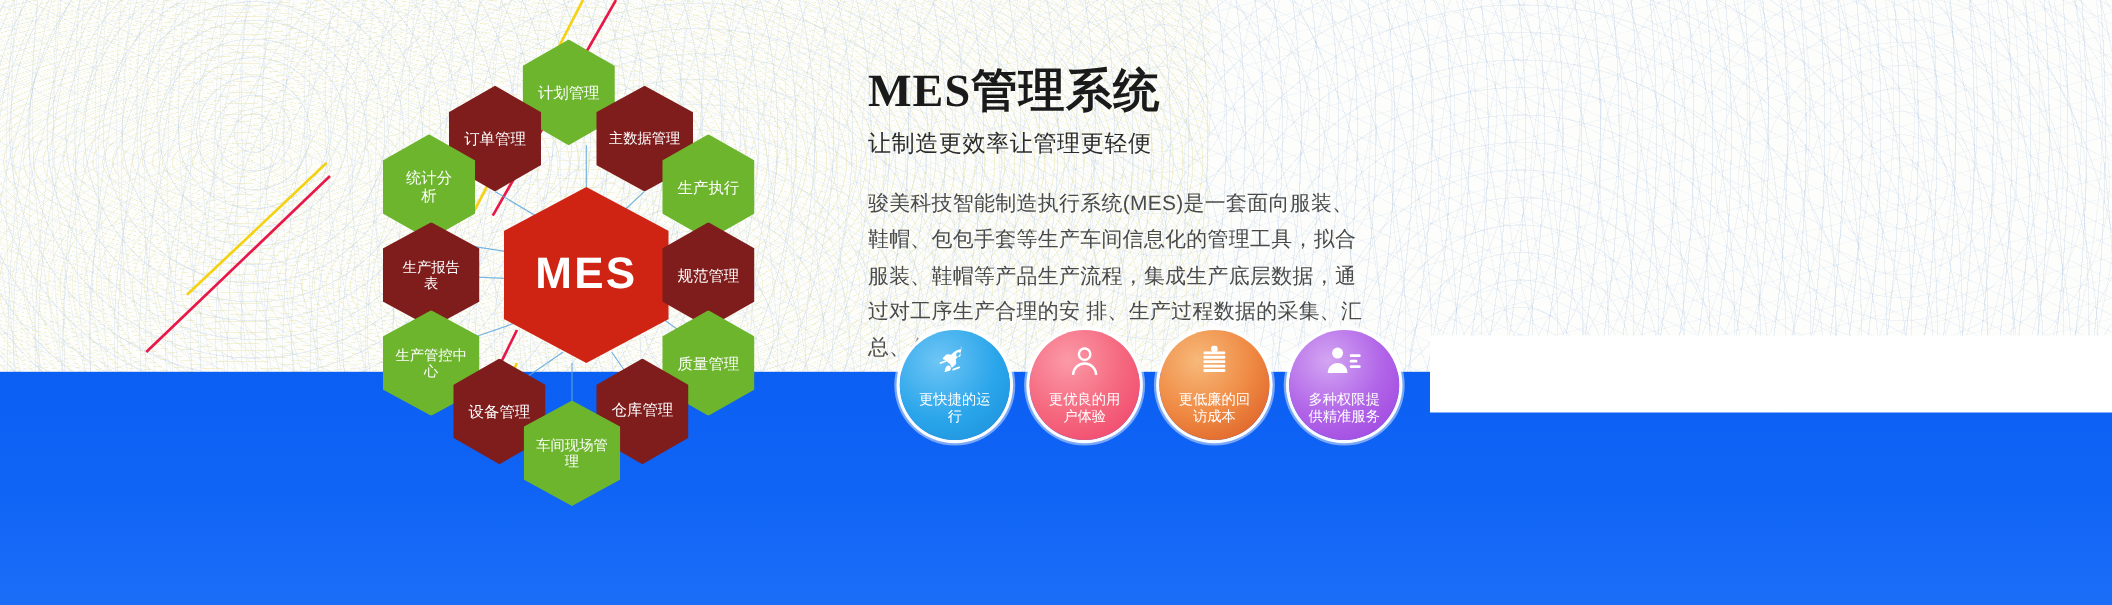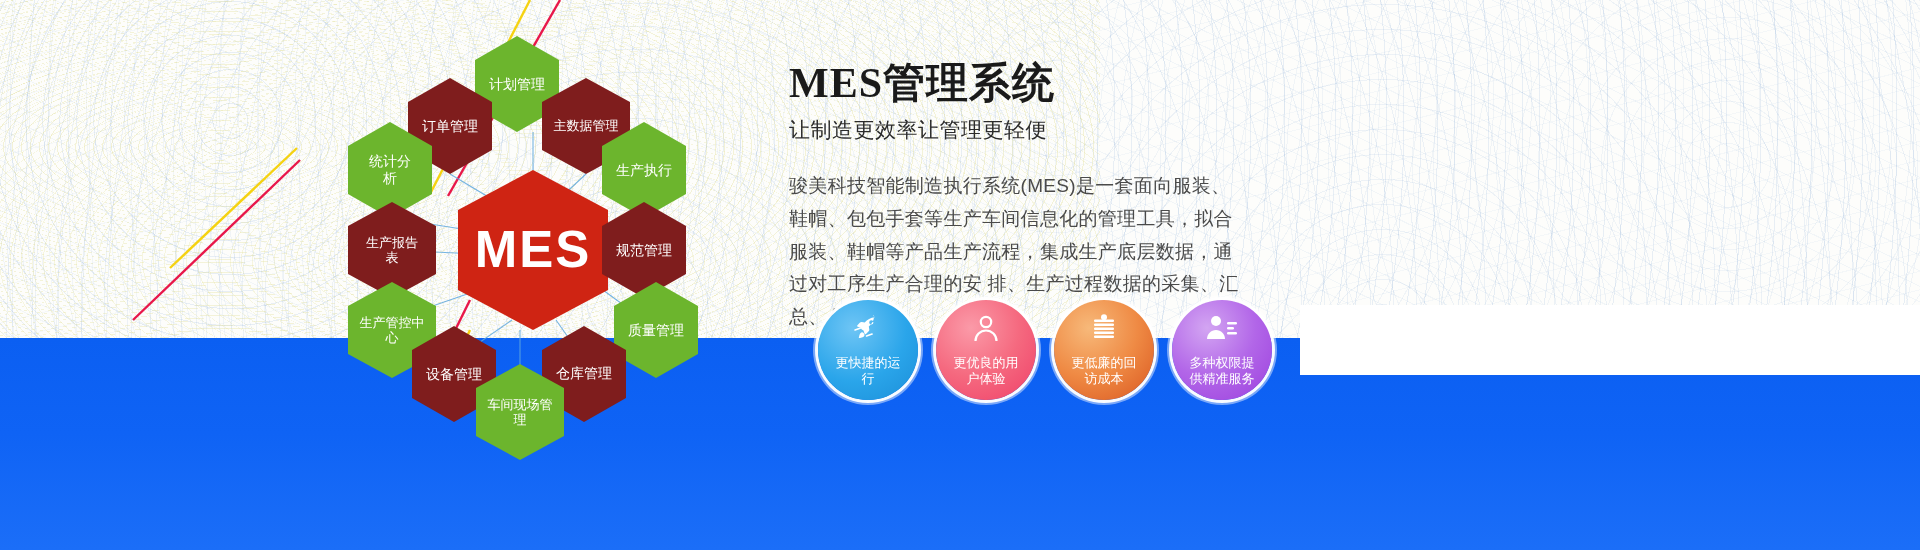--- a/index.html
+++ b/index.html
@@ -131,21 +131,21 @@
         <line x1="314" y1="230" x2="262" y2="235"></line>
         <line x1="62" y1="300" x2="172" y2="262"></line>
         <line x1="314" y1="300" x2="262" y2="262"></line>
         <line x1="124" y1="340" x2="182" y2="300"></line>
         <line x1="254" y1="340" x2="226" y2="300"></line>
         <line x1="190" y1="310" x2="190" y2="384"></line>
       </g>
     </svg>
 
   <div class="hex center" style="left: 128px; top: 150px; width: 150px; height: 160px;">
-        <div class="shape" style="font-size: 51px;">MES</div>
+        <div class="shape" style="font-size: 40px;">MES</div>
       </div>
       <div class="hex green" style="left: 145px; top: 16px; width: 84px; height: 96px;">
         <div class="shape" style="font-size: 14px; padding: 0px 8px;">计划管理</div>
       </div>
       <div class="hex blue" style="left: 78px; top: 58px; width: 84px; height: 96px;">
         <div class="shape" style="font-size: 14px; padding: 0px 8px;">订单管理</div>
       </div>
       <div class="hex blue" style="left: 212px; top: 58px; width: 88px; height: 96px;">
         <div class="shape" style="font-size: 13px; padding: 0px 8px;">主数据管理</div>
       </div>
@@ -157,21 +157,21 @@
       </div>
       <div class="hex blue" style="left: 18px; top: 182px; width: 88px; height: 96px;">
         <div class="shape" style="font-size: 13px; padding: 0px 16px;">生产报告表</div>
       </div>
       <div class="hex blue" style="left: 272px; top: 182px; width: 84px; height: 96px;">
         <div class="shape" style="font-size: 14px; padding: 0px 8px;">规范管理</div>
       </div>
       <div class="hex green" style="left: 18px; top: 262px; width: 88px; height: 96px;">
         <div class="shape" style="font-size: 13px; padding: 0px 8px;">生产管控中心</div>
       </div>
-      <div class="hex green" style="left: 284px; top: 262px; width: 84px; height: 96px;">
+      <div class="hex green" style="left: 272px; top: 262px; width: 84px; height: 96px;">
         <div class="shape" style="font-size: 14px; padding: 0px 8px;">质量管理</div>
       </div>
       <div class="hex blue" style="left: 82px; top: 306px; width: 84px; height: 96px;">
         <div class="shape" style="font-size: 14px; padding: 0px 8px;">设备管理</div>
       </div>
       <div class="hex blue" style="left: 212px; top: 306px; width: 84px; height: 96px; font-family: Liberation Serif, serif;">
         <div class="shape" style="font-size: 14px; padding: 0px 8px;">仓库管理</div>
       </div>
       <div class="hex green" style="left: 146px; top: 344px; width: 88px; height: 96px;">
         <div class="shape" style="font-size: 13px; padding: 0px 8px;">车间现场管理</div>

